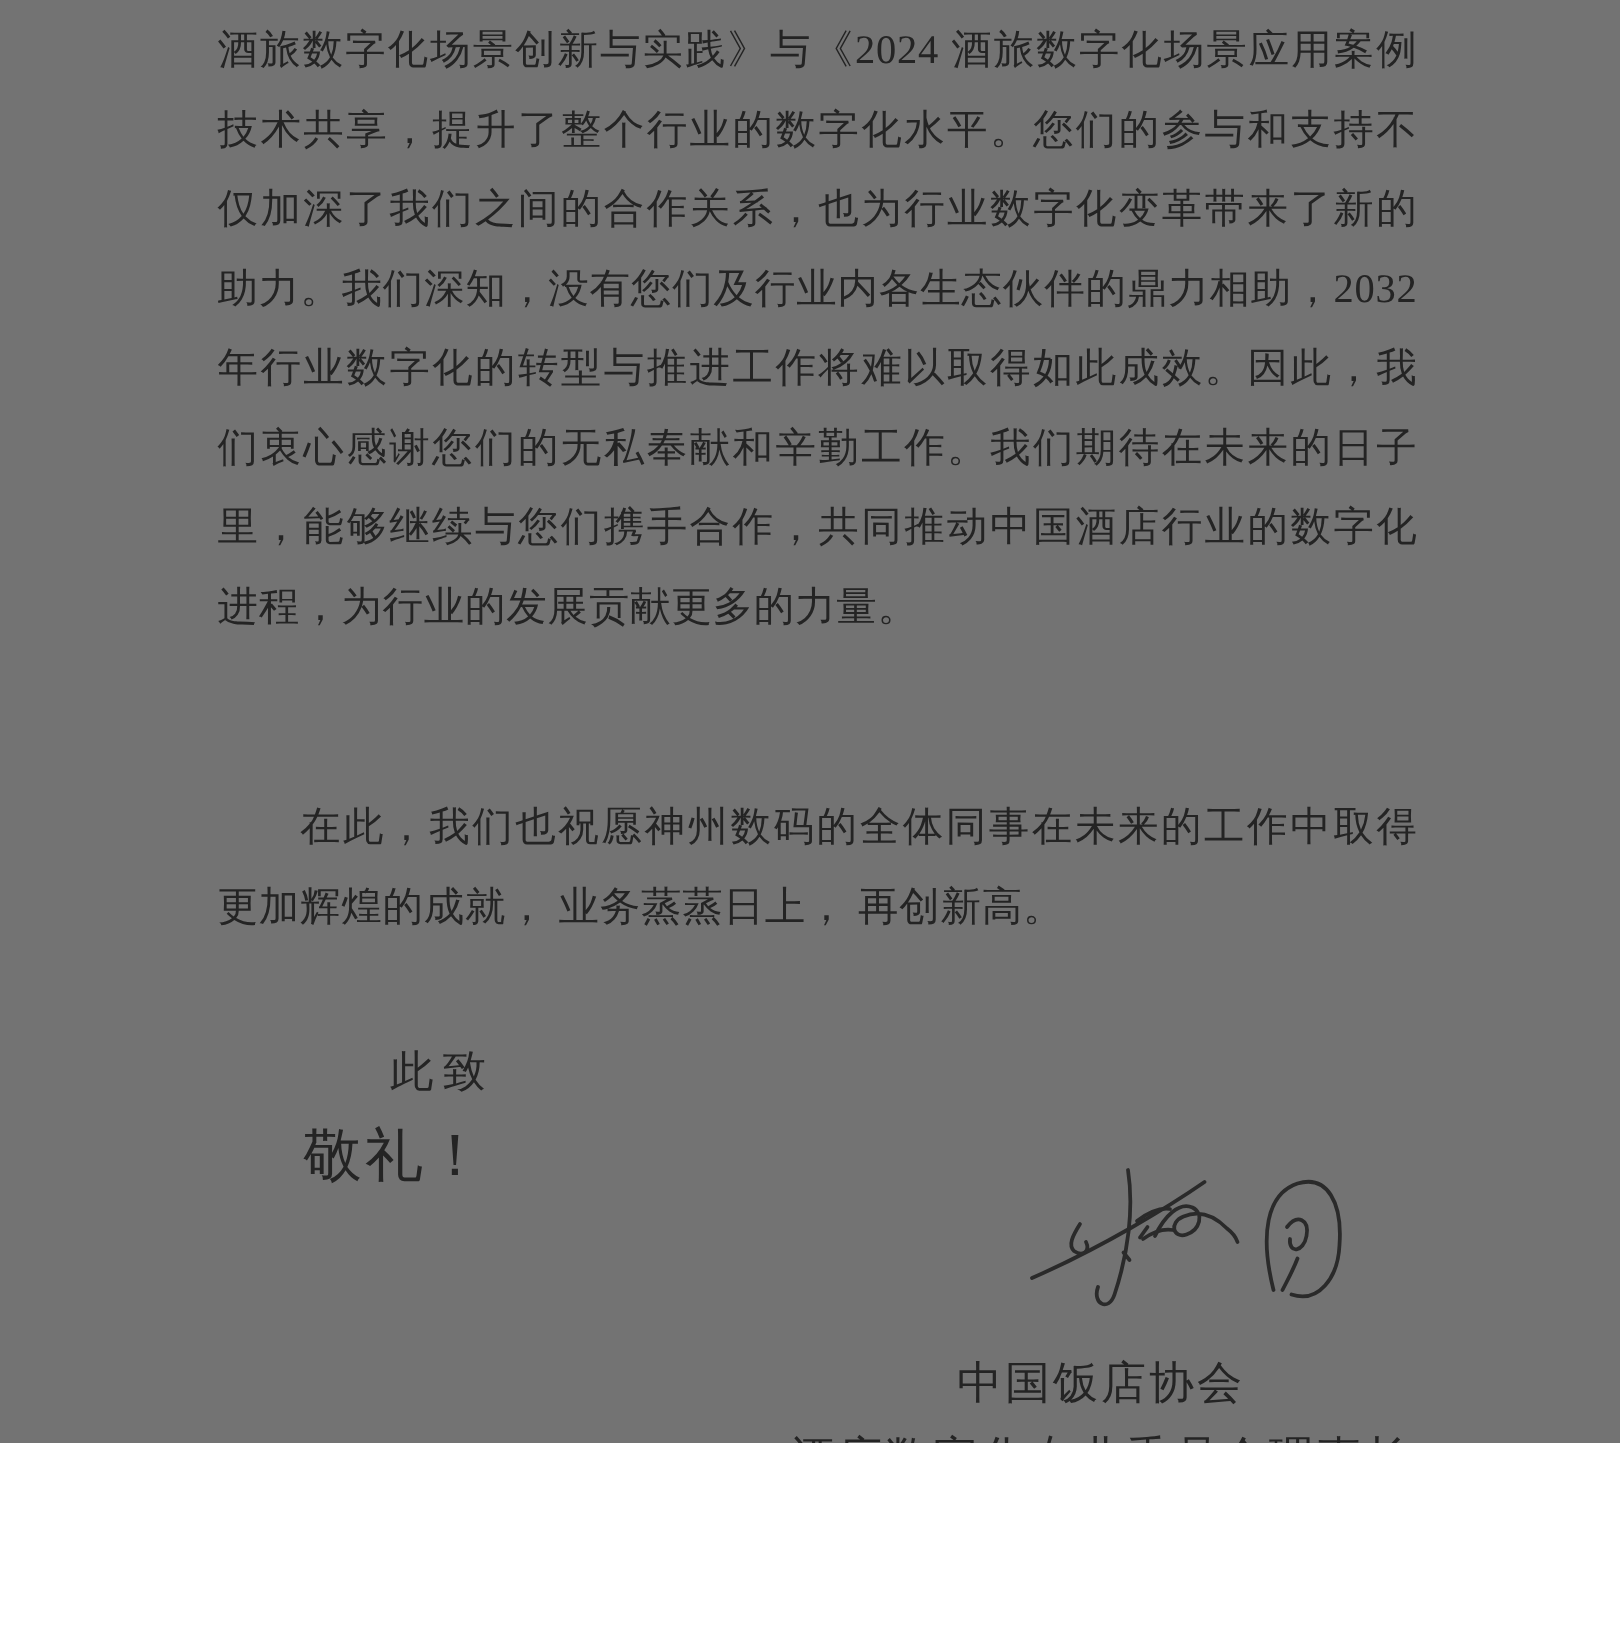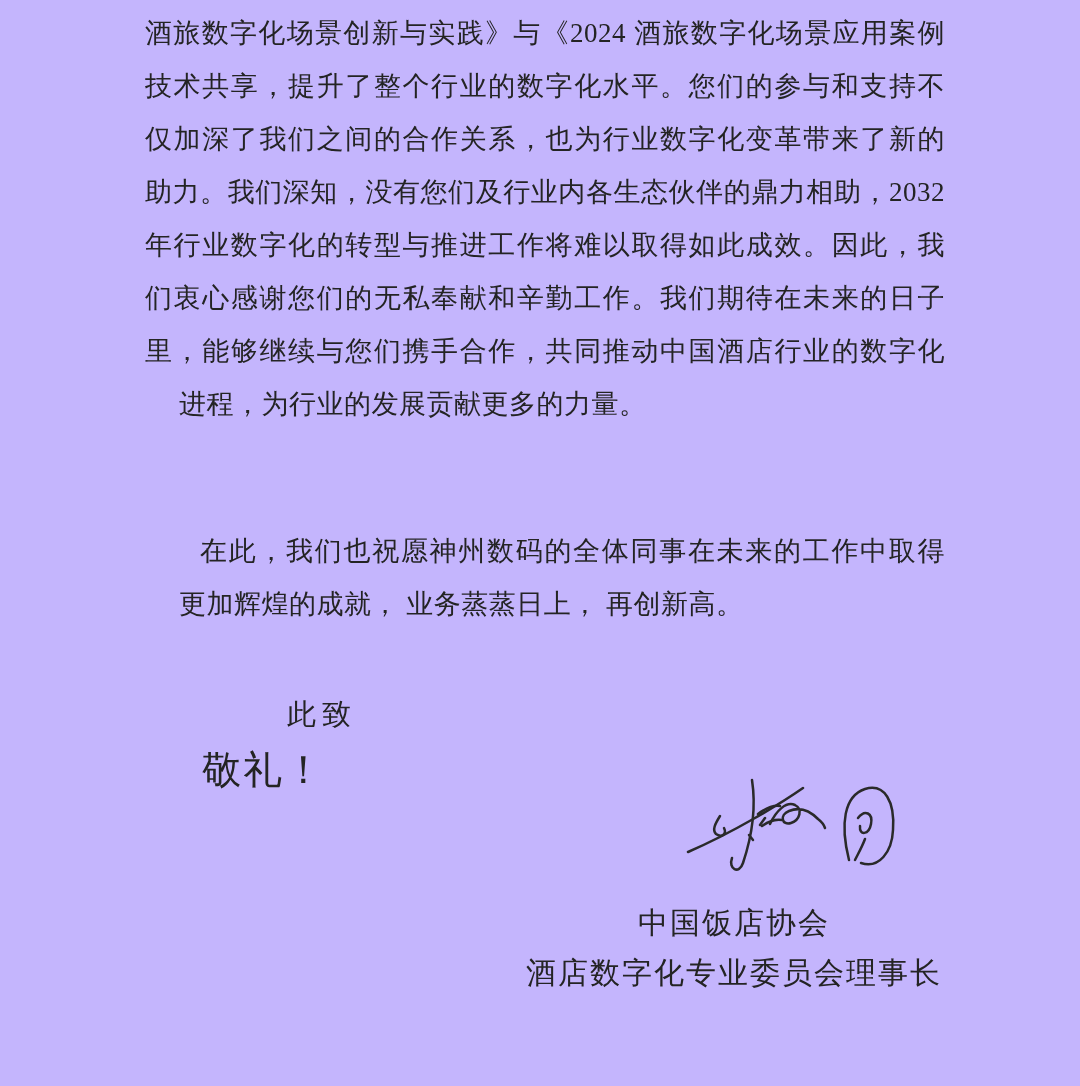--- a/index.html
+++ b/index.html
@@ -1,39 +1,39 @@
 <!DOCTYPE html>
 <html><head>
 <meta charset="utf-8">
 <style>
   html,body{margin:0;padding:0;background:#ffffff;}
   .page{
     position:relative;
-    width:1080px;height:1086px;
-    background:#c4b5fd;
+    width:1080px;height:962px;
+    background:#737373;
     overflow:hidden;
     font-family:"Liberation Serif","DejaVu Serif",serif;
     color:#242424;
   }
   .body-block{
     position:absolute;left:145px;top:7px;width:800px;
     font-size:27px;line-height:53px;
     letter-spacing:0.5px;
   }
   .p2-block{
     position:absolute;left:145px;top:525px;width:800px;
     font-size:27px;line-height:53px;
     letter-spacing:0.5px;
   }
   .ln{text-align:justify;text-align-last:justify;}
-  .ln-last{text-align:left;text-align-last:left;margin-left:34px;}
+  .ln-last{text-align:left;text-align-last:left;}
   .indent{padding-left:55px;}
   .salute{
     position:absolute;left:260px;top:695px;
-    font-size:29px;letter-spacing:6px;margin-left:27px;
+    font-size:29px;letter-spacing:6px;
   }
   .regards{
     position:absolute;left:202px;top:743px;
     font-size:39px;letter-spacing:2px;
   }
   .sig-svg{position:absolute;left:672px;top:768px;}
   .signoff{
     position:absolute;right:138px;top:898px;
     font-size:30px;line-height:50px;text-align:center;
     letter-spacing:2px;

